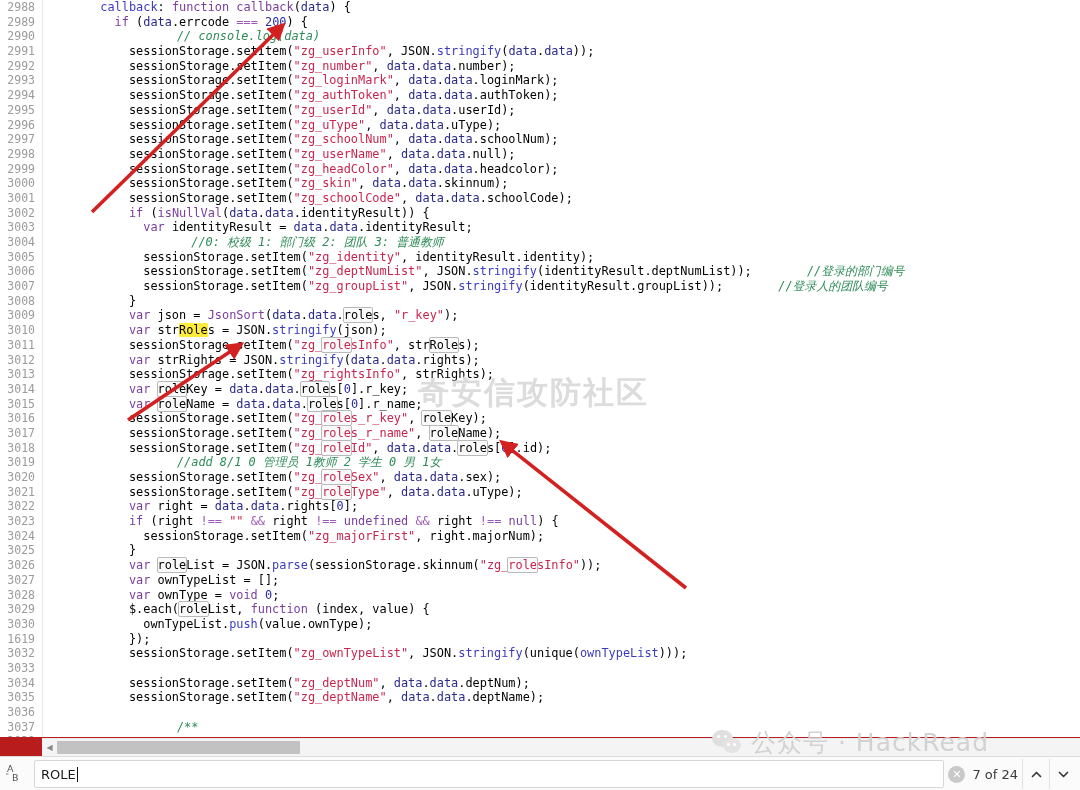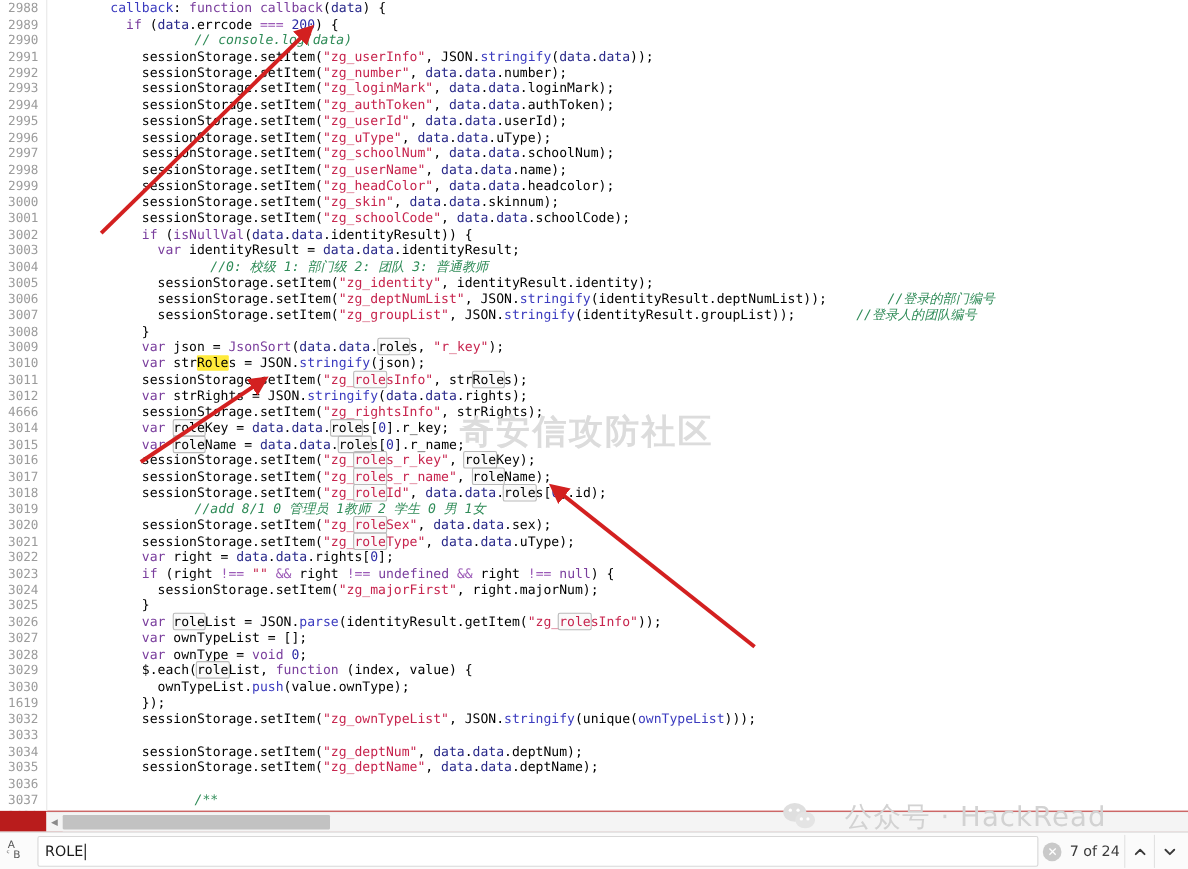--- a/index.html
+++ b/index.html
@@ -59,21 +59,21 @@
   
   .wm-center{
     position:absolute;left:418px;top:372px;
     font-family:"DejaVu Sans","Liberation Sans",sans-serif;
     font-size:31px;font-weight:bold;color:#dcdcdc;
     letter-spacing:2px;white-space:nowrap;
     z-index:4;pointer-events:none;user-select:none;
   }
   .wm-bottom{
     position:absolute;left:712px;top:726px;
-    display:flex;align-items:center;gap:26px;
+    display:flex;align-items:center;gap:9px;
     z-index:6;pointer-events:none;user-select:none;
   }
   .wm-bottom .wx{width:30px;height:26px;position:relative;flex:0 0 auto;}
   .wm-bottom .wx .b1{
     position:absolute;left:0;top:0;width:21px;height:17px;border-radius:50%;
     background:#dfdfdf;
   }
   .wm-bottom .wx .b2{
     position:absolute;left:11px;top:8px;width:18px;height:15px;border-radius:50%;
     background:#e4e4e4;
@@ -189,21 +189,21 @@
         <div class="ln">3003</div>
         <div class="ln">3004</div>
         <div class="ln">3005</div>
         <div class="ln">3006</div>
         <div class="ln">3007</div>
         <div class="ln">3008</div>
         <div class="ln">3009</div>
         <div class="ln">3010</div>
         <div class="ln">3011</div>
         <div class="ln">3012</div>
-        <div class="ln">4666</div>
+        <div class="ln">3013</div>
         <div class="ln">3014</div>
         <div class="ln">3015</div>
         <div class="ln">3016</div>
         <div class="ln">3017</div>
         <div class="ln">3018</div>
         <div class="ln">3019</div>
         <div class="ln">3020</div>
         <div class="ln">3021</div>
         <div class="ln">3022</div>
         <div class="ln">3023</div>
@@ -227,21 +227,21 @@
         <div class="cl"><span>        </span><span class="prop">callback</span><span class="pl">: </span><span class="kw">function</span><span class="pl"> </span><span class="fn">callback</span><span class="pl">(</span><span class="id">data</span><span class="pl">) {</span></div>
         <div class="cl"><span>          </span><span class="kw">if</span><span class="pl"> (</span><span class="id">data</span><span class="pl">.errcode </span><span class="op">===</span><span class="pl"> </span><span class="num">200</span><span class="pl">) {</span></div>
         <div class="cl"><span>            </span><span class="com">// console.log(data)</span></div>
         <div class="cl"><span>            </span><span class="pl">sessionStorage.setItem(</span><span class="str">"zg_userInfo"</span><span class="pl">, JSON.</span><span class="prop">stringify</span><span class="pl">(</span><span class="id">data</span><span class="pl">.</span><span class="id">data</span><span class="pl">));</span></div>
         <div class="cl"><span>            </span><span class="pl">sessionStorage.setItem(</span><span class="str">"zg_number"</span><span class="pl">, </span><span class="id">data</span><span class="pl">.</span><span class="id">data</span><span class="pl">.number);</span></div>
         <div class="cl"><span>            </span><span class="pl">sessionStorage.setItem(</span><span class="str">"zg_loginMark"</span><span class="pl">, </span><span class="id">data</span><span class="pl">.</span><span class="id">data</span><span class="pl">.loginMark);</span></div>
         <div class="cl"><span>            </span><span class="pl">sessionStorage.setItem(</span><span class="str">"zg_authToken"</span><span class="pl">, </span><span class="id">data</span><span class="pl">.</span><span class="id">data</span><span class="pl">.authToken);</span></div>
         <div class="cl"><span>            </span><span class="pl">sessionStorage.setItem(</span><span class="str">"zg_userId"</span><span class="pl">, </span><span class="id">data</span><span class="pl">.</span><span class="id">data</span><span class="pl">.userId);</span></div>
         <div class="cl"><span>            </span><span class="pl">sessionStorage.setItem(</span><span class="str">"zg_uType"</span><span class="pl">, </span><span class="id">data</span><span class="pl">.</span><span class="id">data</span><span class="pl">.uType);</span></div>
         <div class="cl"><span>            </span><span class="pl">sessionStorage.setItem(</span><span class="str">"zg_schoolNum"</span><span class="pl">, </span><span class="id">data</span><span class="pl">.</span><span class="id">data</span><span class="pl">.schoolNum);</span></div>
-        <div class="cl"><span>            </span><span class="pl">sessionStorage.setItem(</span><span class="str">"zg_userName"</span><span class="pl">, </span><span class="id">data</span><span class="pl">.</span><span class="id">data</span><span class="pl">.name);</span></div>
+        <div class="cl"><span>            </span><span class="pl">sessionStorage.setItem(</span><span class="str">"zg_userName"</span><span class="pl">, </span><span class="id">data</span><span class="pl">.</span><span class="id">data</span><span class="pl">.null);</span></div>
         <div class="cl"><span>            </span><span class="pl">sessionStorage.setItem(</span><span class="str">"zg_headColor"</span><span class="pl">, </span><span class="id">data</span><span class="pl">.</span><span class="id">data</span><span class="pl">.headcolor);</span></div>
         <div class="cl"><span>            </span><span class="pl">sessionStorage.setItem(</span><span class="str">"zg_skin"</span><span class="pl">, </span><span class="id">data</span><span class="pl">.</span><span class="id">data</span><span class="pl">.skinnum);</span></div>
         <div class="cl"><span>            </span><span class="pl">sessionStorage.setItem(</span><span class="str">"zg_schoolCode"</span><span class="pl">, </span><span class="id">data</span><span class="pl">.</span><span class="id">data</span><span class="pl">.schoolCode);</span></div>
         <div class="cl"><span>            </span><span class="kw">if</span><span class="pl"> (</span><span class="fn">isNullVal</span><span class="pl">(</span><span class="id">data</span><span class="pl">.</span><span class="id">data</span><span class="pl">.identityResult)) {</span></div>
         <div class="cl"><span>              </span><span class="kw">var</span><span class="pl"> identityResult = </span><span class="id">data</span><span class="pl">.</span><span class="id">data</span><span class="pl">.identityResult;</span></div>
         <div class="cl"><span>              </span><span class="com">//0: 校级 1: 部门级 2: 团队 3: 普通教师</span></div>
         <div class="cl"><span>              </span><span class="pl">sessionStorage.setItem(</span><span class="str">"zg_identity"</span><span class="pl">, identityResult.identity);</span></div>
         <div class="cl"><span>              </span><span class="pl">sessionStorage.setItem(</span><span class="str">"zg_deptNumList"</span><span class="pl">, JSON.</span><span class="prop">stringify</span><span class="pl">(identityResult.deptNumList)); </span><span class="com">//登录的部门编号</span></div>
         <div class="cl"><span>              </span><span class="pl">sessionStorage.setItem(</span><span class="str">"zg_groupList"</span><span class="pl">, JSON.</span><span class="prop">stringify</span><span class="pl">(identityResult.groupList)); </span><span class="com">//登录人的团队编号</span></div>
         <div class="cl"><span>            </span><span class="pl">}</span></div>
@@ -255,21 +255,21 @@
         <div class="cl"><span>            </span><span class="pl">sessionStorage.setItem(</span><span class="str">"zg_</span><span class="str m">role</span><span class="str">s_r_key"</span><span class="pl">, </span><span class="pl m">role</span><span class="pl">Key);</span></div>
         <div class="cl"><span>            </span><span class="pl">sessionStorage.setItem(</span><span class="str">"zg_</span><span class="str m">role</span><span class="str">s_r_name"</span><span class="pl">, </span><span class="pl m">role</span><span class="pl">Name);</span></div>
         <div class="cl"><span>            </span><span class="pl">sessionStorage.setItem(</span><span class="str">"zg_</span><span class="str m">role</span><span class="str">Id"</span><span class="pl">, </span><span class="id">data</span><span class="pl">.</span><span class="id">data</span><span class="pl">.</span><span class="pl m">role</span><span class="pl">s[</span><span class="num">0</span><span class="pl">].id);</span></div>
         <div class="cl"><span>            </span><span class="com">//add 8/1 0 管理员 1教师 2 学生 0 男 1女</span></div>
         <div class="cl"><span>            </span><span class="pl">sessionStorage.setItem(</span><span class="str">"zg_</span><span class="str m">role</span><span class="str">Sex"</span><span class="pl">, </span><span class="id">data</span><span class="pl">.</span><span class="id">data</span><span class="pl">.sex);</span></div>
         <div class="cl"><span>            </span><span class="pl">sessionStorage.setItem(</span><span class="str">"zg_</span><span class="str m">role</span><span class="str">Type"</span><span class="pl">, </span><span class="id">data</span><span class="pl">.</span><span class="id">data</span><span class="pl">.uType);</span></div>
         <div class="cl"><span>            </span><span class="kw">var</span><span class="pl"> right = </span><span class="id">data</span><span class="pl">.</span><span class="id">data</span><span class="pl">.rights[</span><span class="num">0</span><span class="pl">];</span></div>
         <div class="cl"><span>            </span><span class="kw">if</span><span class="pl"> (right </span><span class="op">!==</span><span class="pl"> </span><span class="str">""</span><span class="pl"> </span><span class="op">&amp;&amp;</span><span class="pl"> right </span><span class="op">!==</span><span class="pl"> </span><span class="kw">undefined</span><span class="pl"> </span><span class="op">&amp;&amp;</span><span class="pl"> right </span><span class="op">!==</span><span class="pl"> </span><span class="kw">null</span><span class="pl">) {</span></div>
         <div class="cl"><span>              </span><span class="pl">sessionStorage.setItem(</span><span class="str">"zg_majorFirst"</span><span class="pl">, right.majorNum);</span></div>
         <div class="cl"><span>            </span><span class="pl">}</span></div>
-        <div class="cl"><span>            </span><span class="kw">var</span><span class="pl"> </span><span class="pl m">role</span><span class="pl">List = JSON.</span><span class="prop">parse</span><span class="pl">(identityResult.getItem(</span><span class="str">"zg_</span><span class="str m">role</span><span class="str">sInfo"</span><span class="pl">));</span></div>
+        <div class="cl"><span>            </span><span class="kw">var</span><span class="pl"> </span><span class="pl m">role</span><span class="pl">List = JSON.</span><span class="prop">parse</span><span class="pl">(sessionStorage.skinnum(</span><span class="str">"zg_</span><span class="str m">role</span><span class="str">sInfo"</span><span class="pl">));</span></div>
         <div class="cl"><span>            </span><span class="kw">var</span><span class="pl"> ownTypeList = [];</span></div>
         <div class="cl"><span>            </span><span class="kw">var</span><span class="pl"> ownType = </span><span class="kw">void</span><span class="pl"> </span><span class="num">0</span><span class="pl">;</span></div>
         <div class="cl"><span>            </span><span class="pl">$.each(</span><span class="pl m">role</span><span class="pl">List, </span><span class="kw">function</span><span class="pl"> (index, value) {</span></div>
         <div class="cl"><span>              </span><span class="pl">ownTypeList.</span><span class="prop">push</span><span class="pl">(value.ownType);</span></div>
         <div class="cl"><span>            </span><span class="pl">});</span></div>
         <div class="cl"><span>            </span><span class="pl">sessionStorage.setItem(</span><span class="str">"zg_ownTypeList"</span><span class="pl">, JSON.</span><span class="prop">stringify</span><span class="pl">(unique(</span><span class="prop">ownTypeList</span><span class="pl">)));</span></div>
         <div class="cl"><span></span></div>
         <div class="cl"><span>            </span><span class="pl">sessionStorage.setItem(</span><span class="str">"zg_deptNum"</span><span class="pl">, </span><span class="id">data</span><span class="pl">.</span><span class="id">data</span><span class="pl">.deptNum);</span></div>
         <div class="cl"><span>            </span><span class="pl">sessionStorage.setItem(</span><span class="str">"zg_deptName"</span><span class="pl">, </span><span class="id">data</span><span class="pl">.</span><span class="id">data</span><span class="pl">.deptName);</span></div>
         <div class="cl"><span></span></div>

